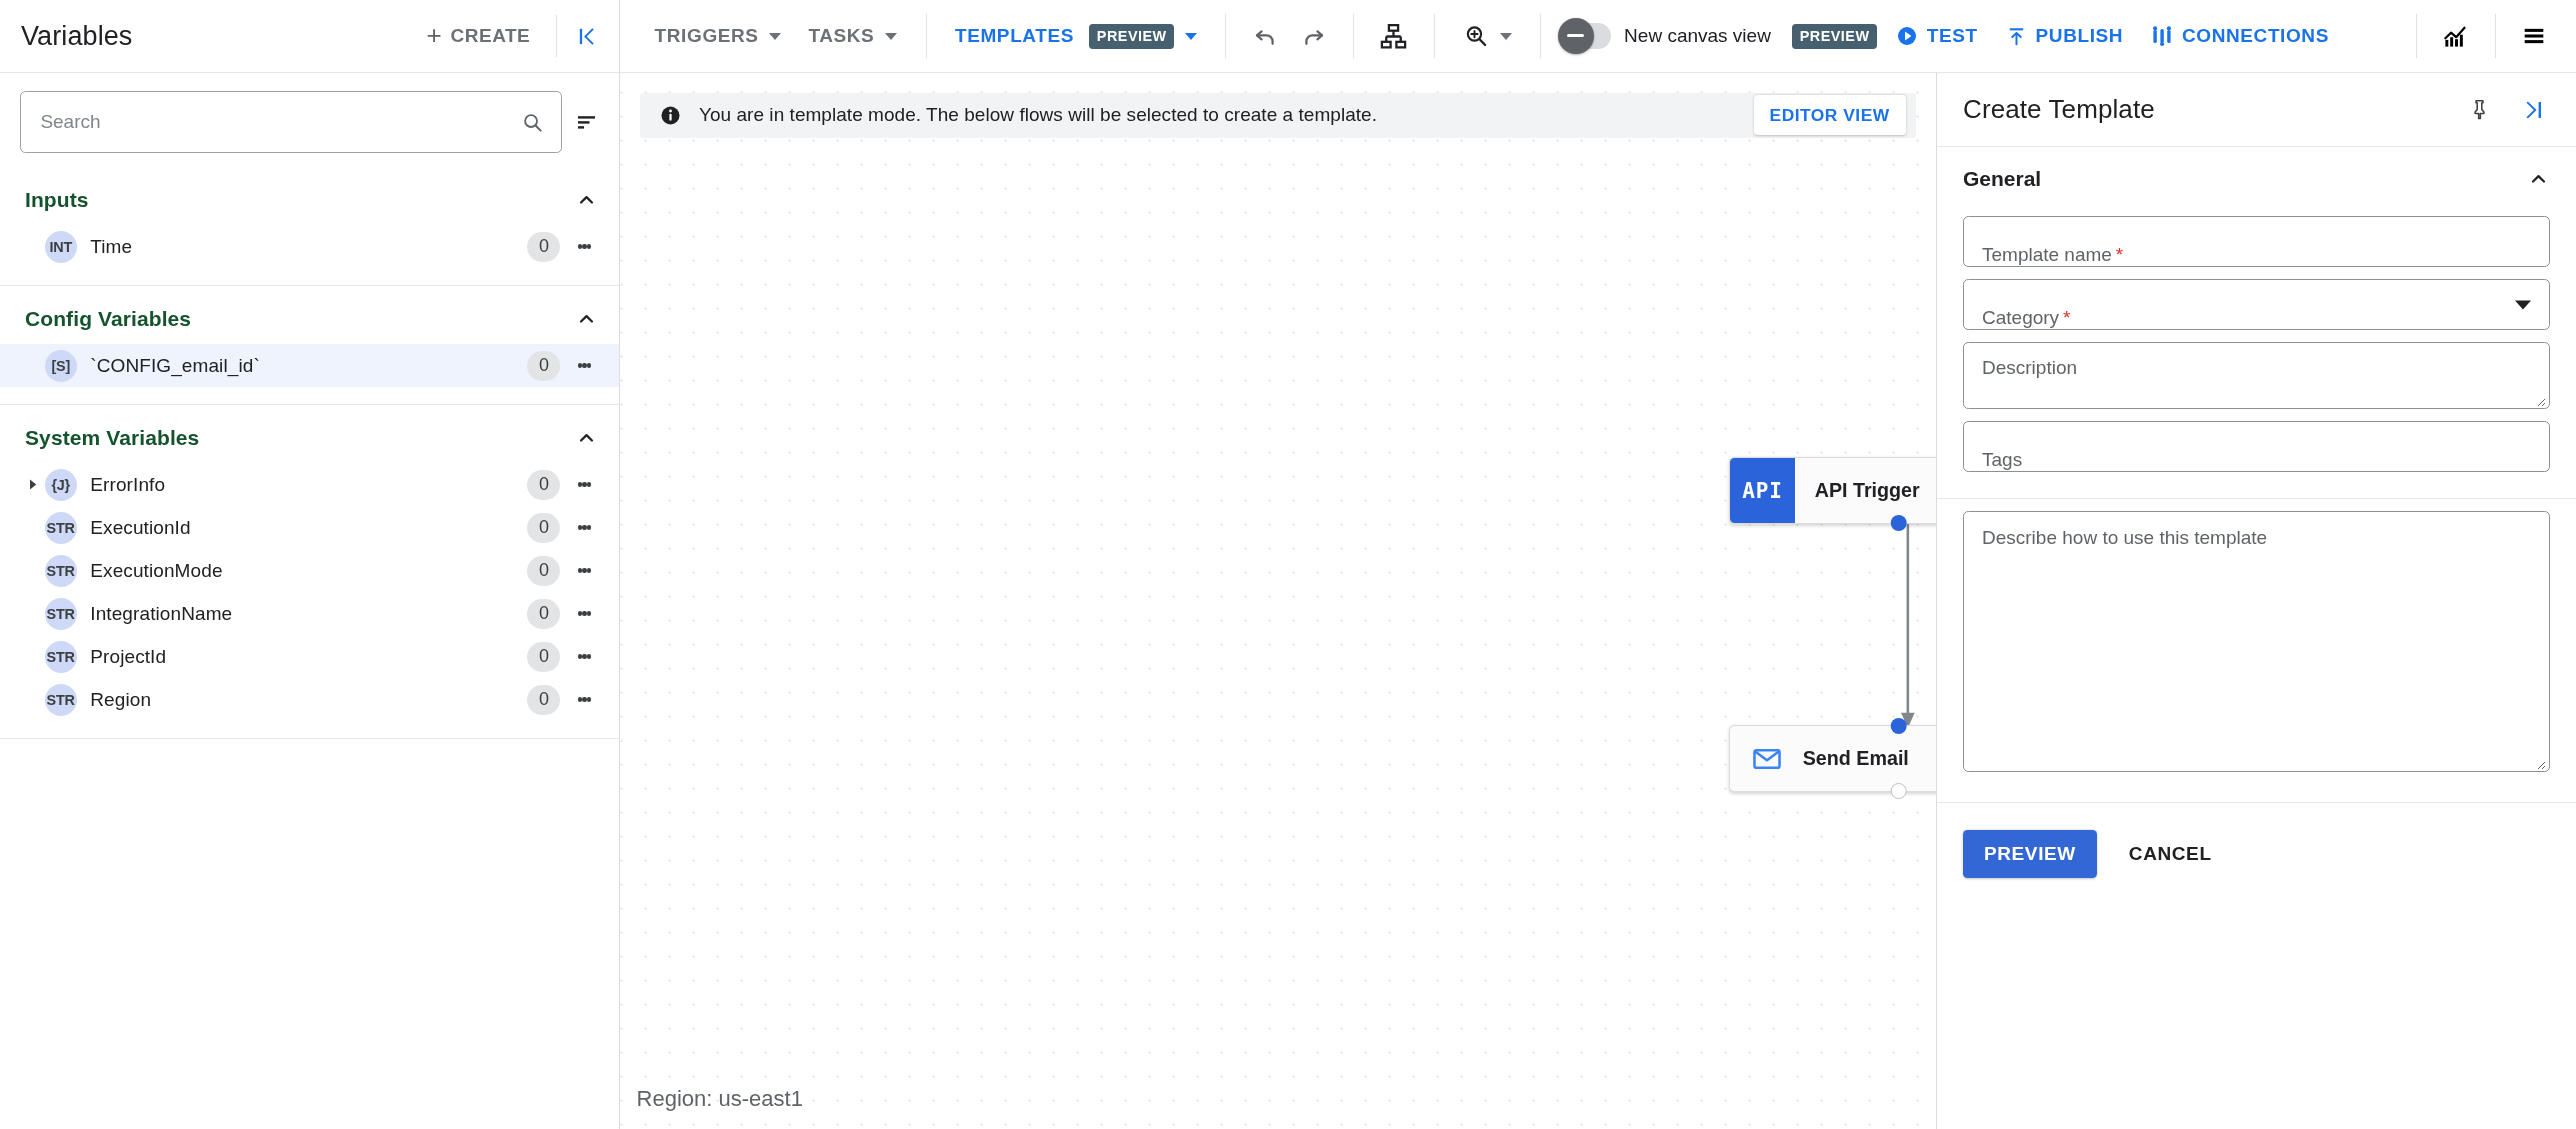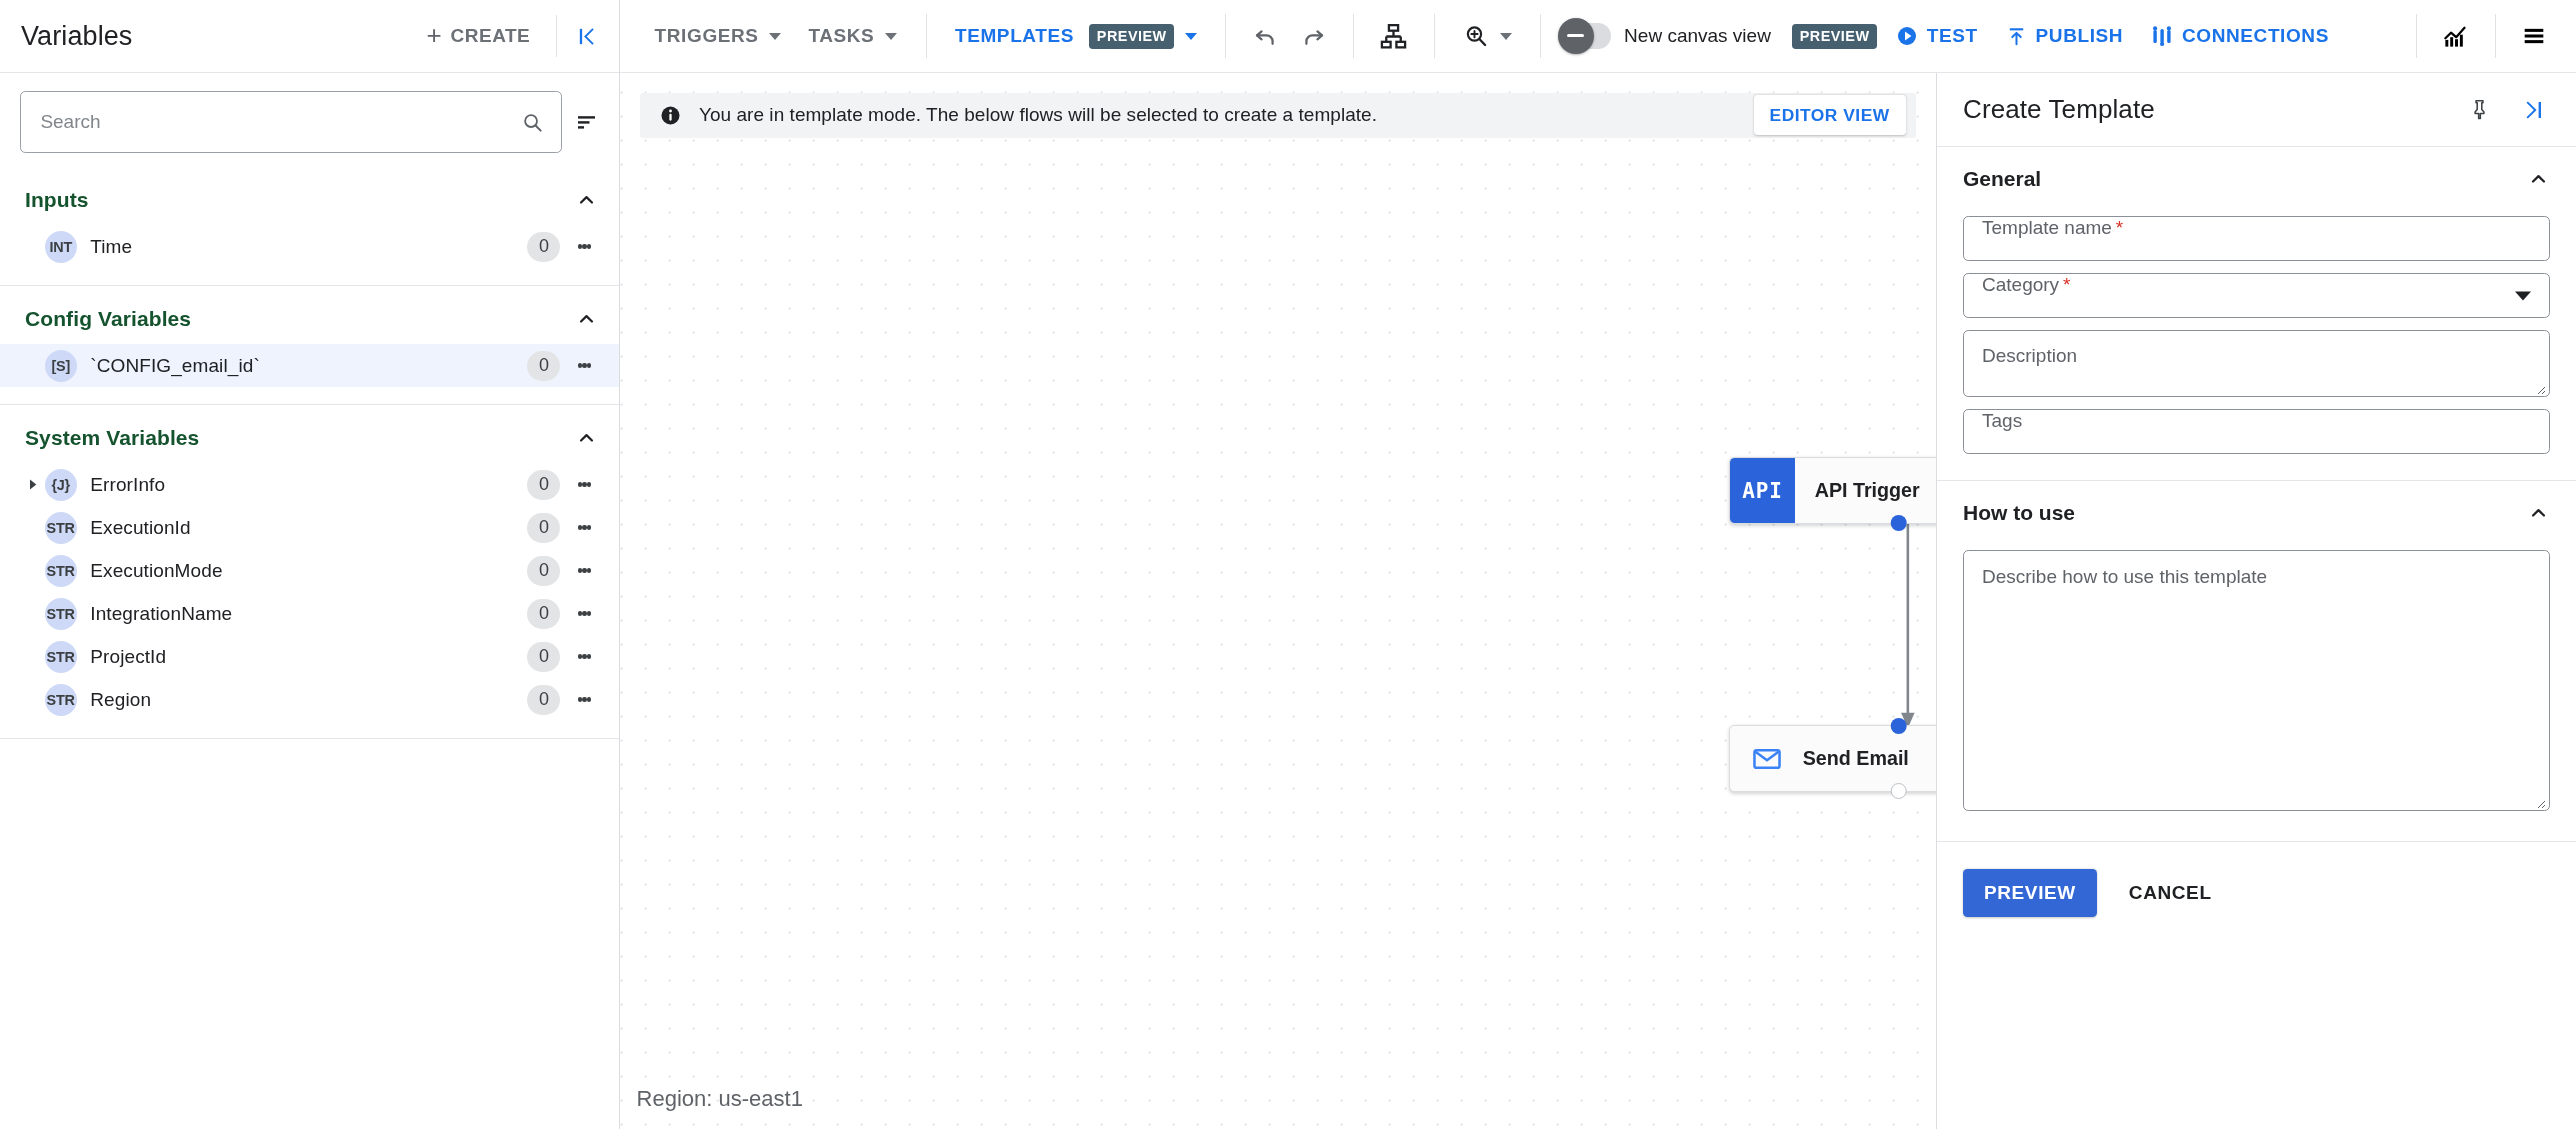--- a/index.html
+++ b/index.html
@@ -228,21 +228,21 @@
   .rp-section-head {
     display: flex; align-items: center;
     padding: 19.7px 26px 13.6px 26px; cursor: pointer;
   }
   .rp-section-title { font-size: 21px; font-weight: 700; color: #202124; }
   .rp-section-head .chev { margin-left: auto; }
 
   .field {
     margin: 12px 26px 0 26px;
     border: 0.8px solid #8b9096; border-radius: 5.3px;
-    height: 45px; display: flex; align-items: flex-start;
+    height: 51px; display: flex; align-items: flex-end;
     padding: 0 16.6px 0 18px; position: relative;
     background: #fff;
   }
   .field .ph { font-size: 19px; color: #5f6368; }
   .field .req { color: #d93025; margin-left: 3.8px; font-size: 19px; }
   .field.area { height: 67px; align-items: flex-start; padding-top: 13.6px; }
   .field .sel-caret {
     position: absolute; right: 18px; top: 50%; transform: translateY(-50%);
     width: 0; height: 0; border-left: 8.3px solid transparent;
     border-right: 8.3px solid transparent; border-top: 9px solid #202124;
@@ -661,26 +661,20 @@
                 <path d="M11 4 L4 11 M11 8 L8 11" stroke="#5f6368" stroke-width="1" fill="none"></path>
               </svg>
             </div>
 
             <div class="field">
               <span class="ph">Tags</span>
             </div>
 
             <div class="rp-divider"></div>
 
-            <div class="rp-section-head">
-              <span class="rp-section-title">How to use</span>
-              <svg class="chev" width="23" height="23" viewBox="0 0 24 24">
-                <path d="M6.3 15.2 L12 9.5 L17.7 15.2" fill="none" stroke="#202124" stroke-width="2.3" stroke-linecap="round" stroke-linejoin="round"></path>
-              </svg>
-            </div>
 
             <div class="field bigarea">
               <span class="ph">Describe how to use this template</span>
               <svg class="resize-grip" viewBox="0 0 12 12">
                 <path d="M11 4 L4 11 M11 8 L8 11" stroke="#5f6368" stroke-width="1" fill="none"></path>
               </svg>
             </div>
 
 
             <div class="rp-actions">

